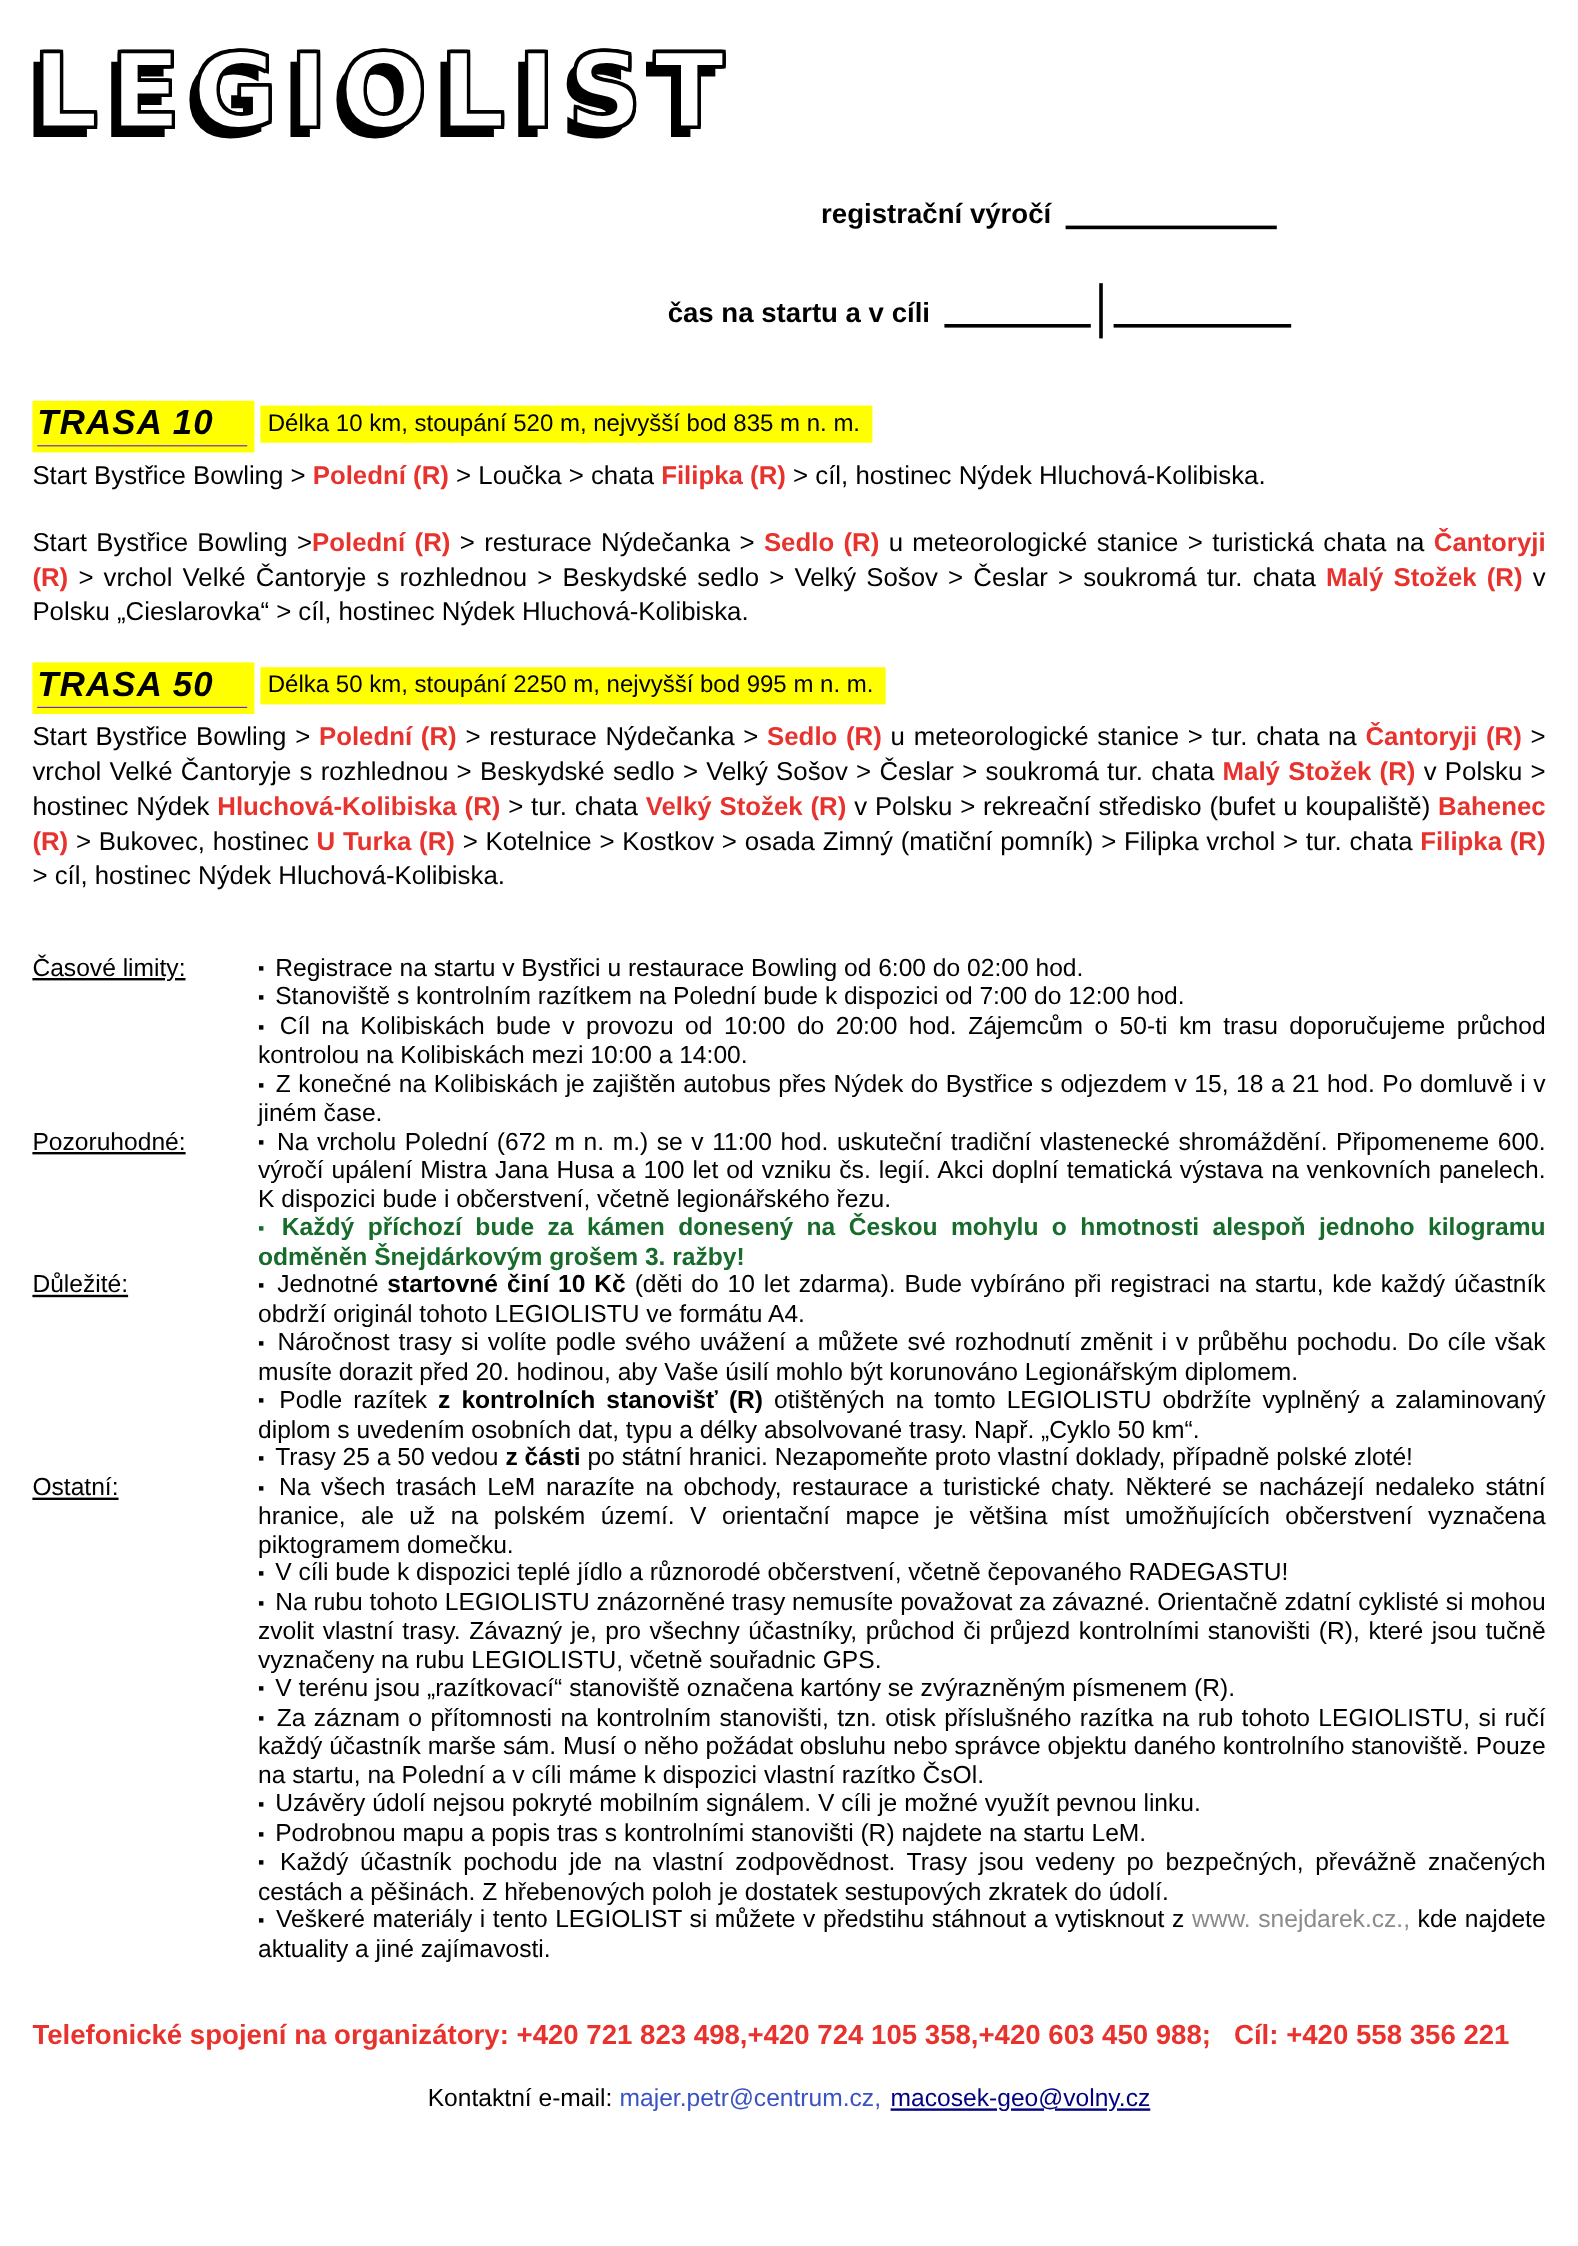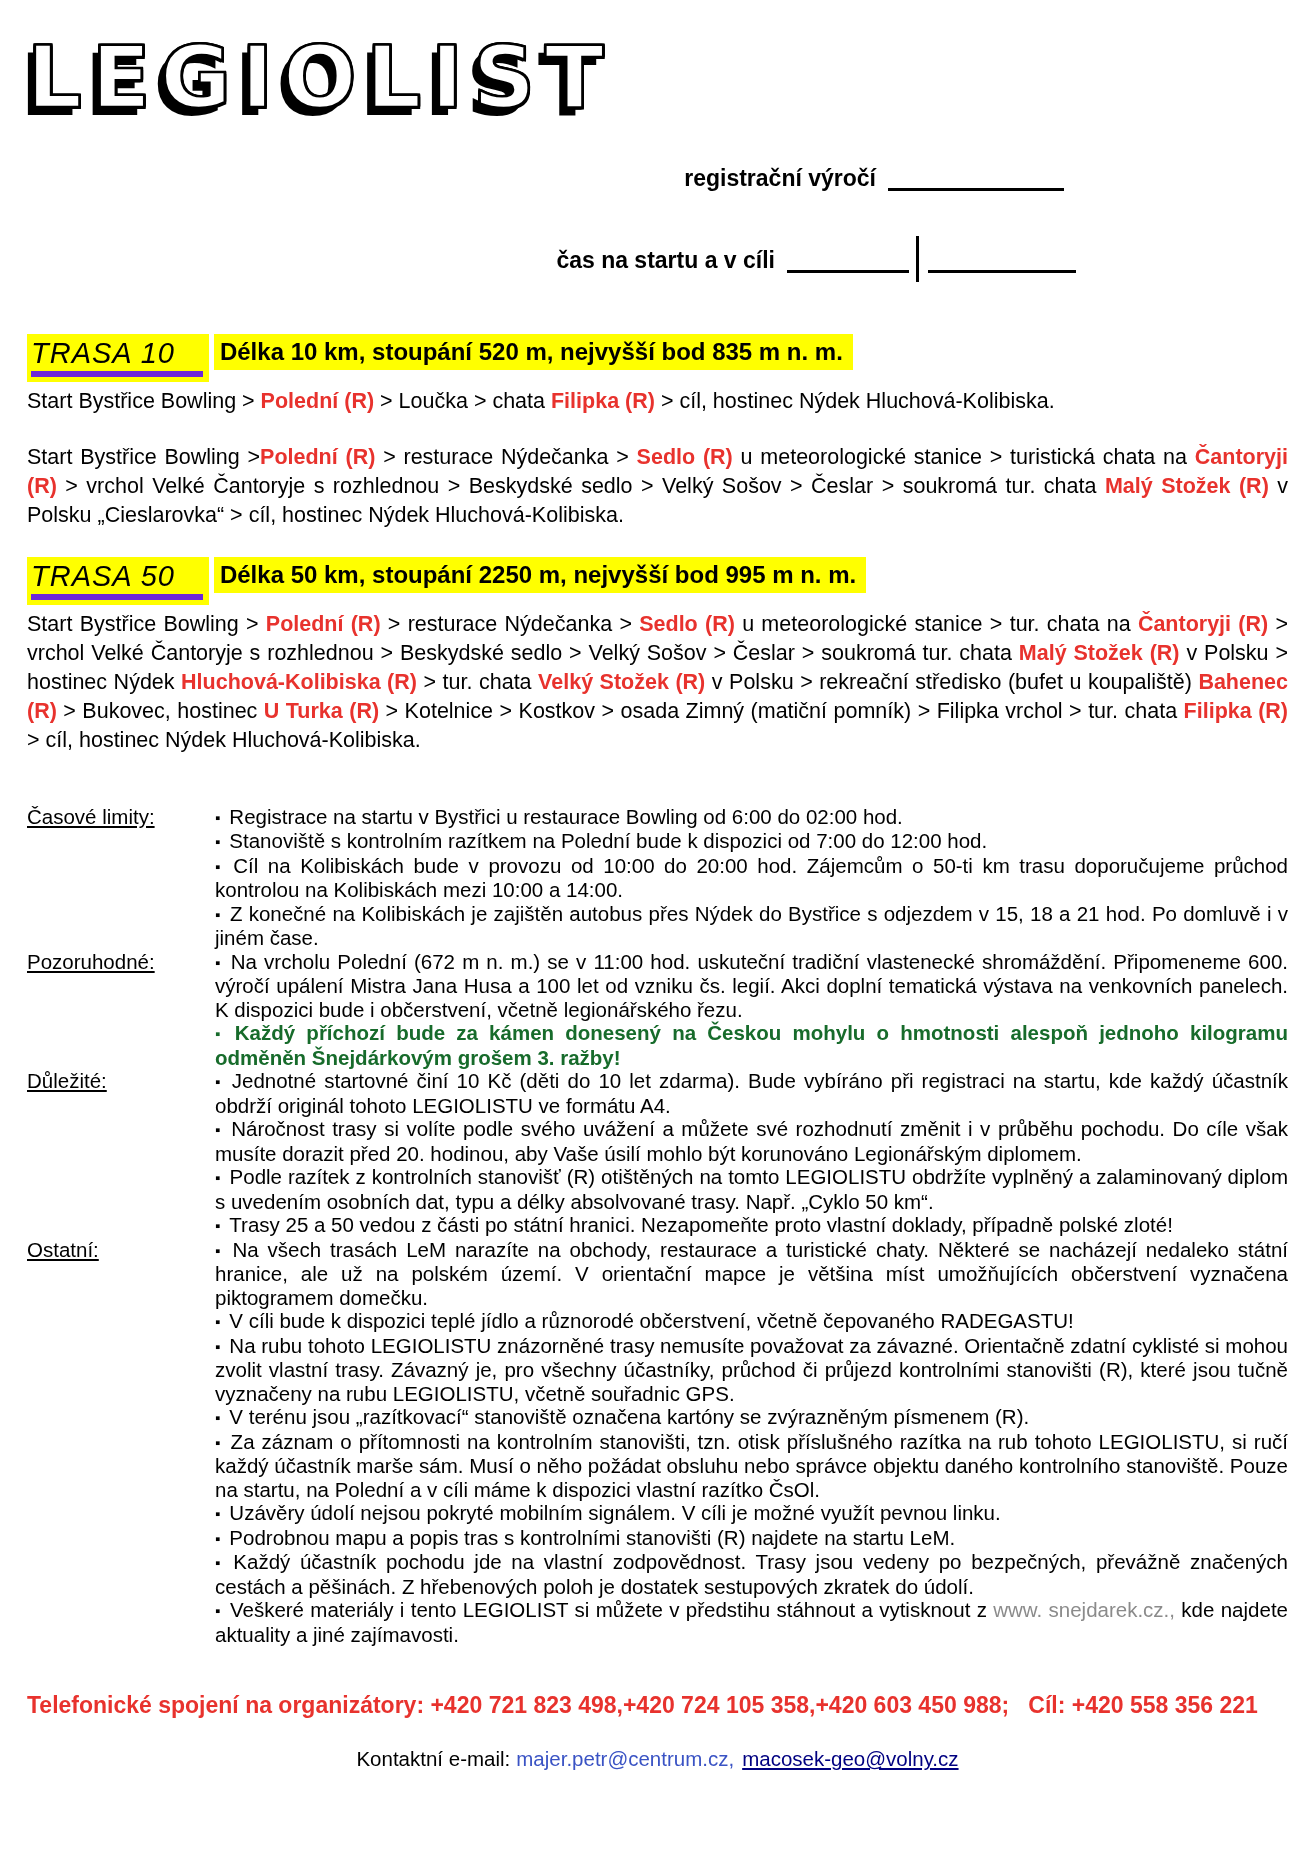--- a/index.html
+++ b/index.html
@@ -35,40 +35,40 @@
   .blank-t2{width:148px;}
   .vbar{display:inline-block;width:0;border-left:3px solid #000;height:46px;vertical-align:-14px;margin:0 9px 0 7px;}
 
   
   .routes{margin-top:52px;}
   .route{margin-top:27px;}
   .route:first-child{margin-top:0;}
   .route-head{margin-bottom:5px;}
   .route-name-wrap{background:var(--yellow);display:inline-block;padding:3px 6px 5px 4px;}
   .route-name{
-    font-size:29px;font-weight:normal;font-style:italic;letter-spacing:1px;
-    border-bottom:6px solid #6d28d9;display:inline-block;padding:0 28px 1px 0;
+    font-size:29px;font-weight:bold;font-style:italic;letter-spacing:1px;
+    border-bottom:1px solid #6d28d9;display:inline-block;padding:0 28px 1px 0;
   }
   .route-summary{
-    background:var(--yellow);display:inline-block;font-size:24px;font-weight:bold;
+    background:var(--yellow);display:inline-block;font-size:20px;font-weight:normal;
     padding:4px 10px 4px 6px;margin-left:5px;vertical-align:3px;
   }
   .route-path{font-size:21.5px;line-height:29px;text-align:justify;}
 
   
   .sections{margin-top:50px;font-size:20.5px;line-height:23.5px;}
   .section{display:flex;}
   .section-label{width:188px;flex:0 0 188px;text-decoration:underline;}
   .section-items{flex:1;}
   .item{text-align:justify;}
   .blt{font-size:15px;margin-right:9px;vertical-align:1px;}
   .green .blt{color:var(--green);}
 
   .run.red{color:var(--red);font-weight:bold;}
-  .run.b{font-weight:normal;}
+  .run.b{font-weight:bold;}
   .run.green{color:var(--green);font-weight:bold;}
   .run.gray{color:var(--gray);}
 
   
   .phones{margin-top:46px;font-size:23px;font-weight:bold;color:var(--red);}
   .emails{margin-top:28px;text-align:center;font-size:20.5px;}
   .email1{color:var(--blue_link);text-decoration:none;margin-left:6px;}
   .email2{color:var(--navy_link);text-decoration:underline;margin-left:8px;}
 </style>
 </head>

